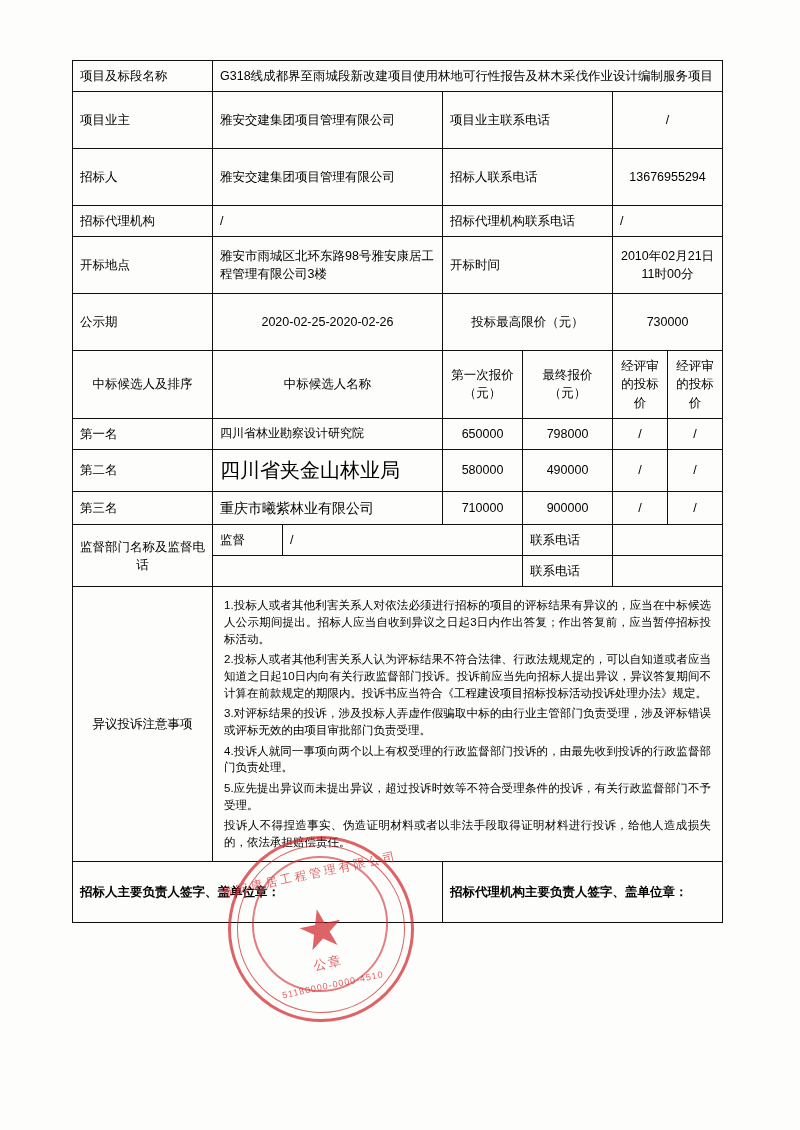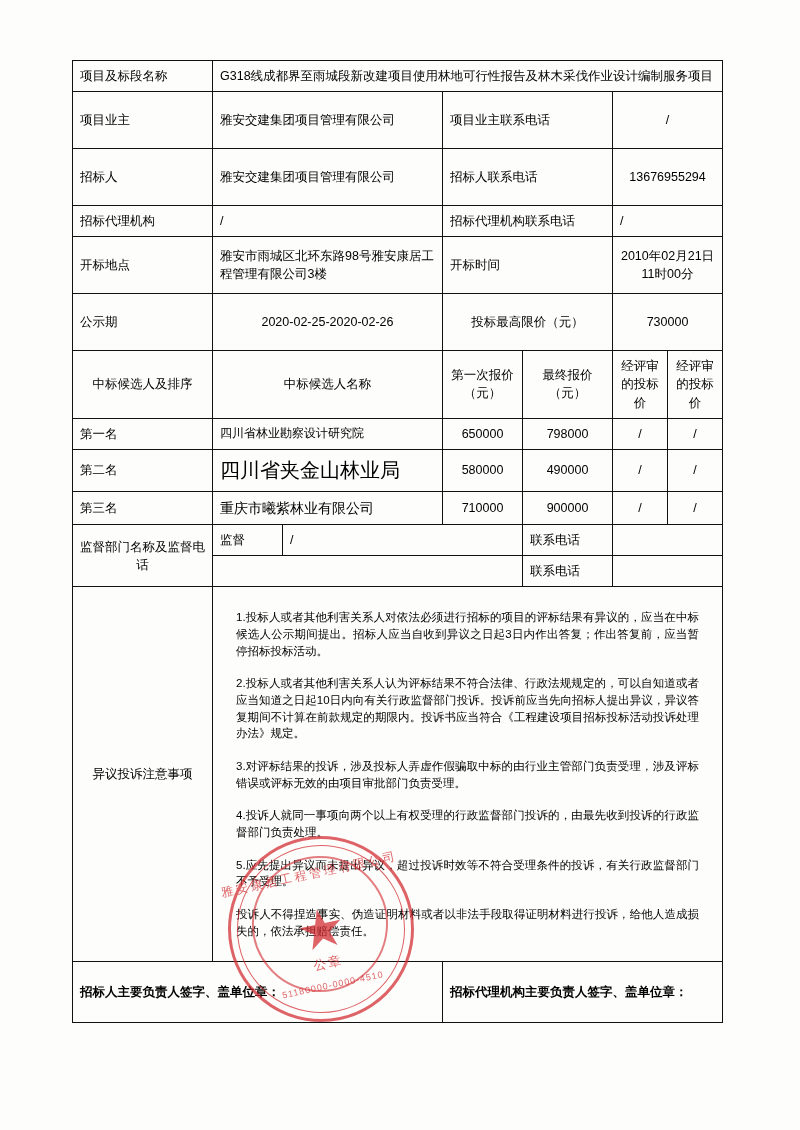--- a/index.html
+++ b/index.html
@@ -58,21 +58,21 @@
     white-space: nowrap;
   }
   .ctr { text-align: center; }
   .tall { height: 44px; }
   .notes {
     font-size: 11.5px;
     line-height: 1.62;
     text-align: justify;
     padding: 7px 8px;
   }
-  .notes p { margin: 16px; }
+  .notes p { margin: 4px; }
   .sign-cell {
     height: 48px;
     vertical-align: top;
     font-weight: bold;
   }
   
   .seal {
     position: absolute;
     left: 228px;
     top: 836px;

